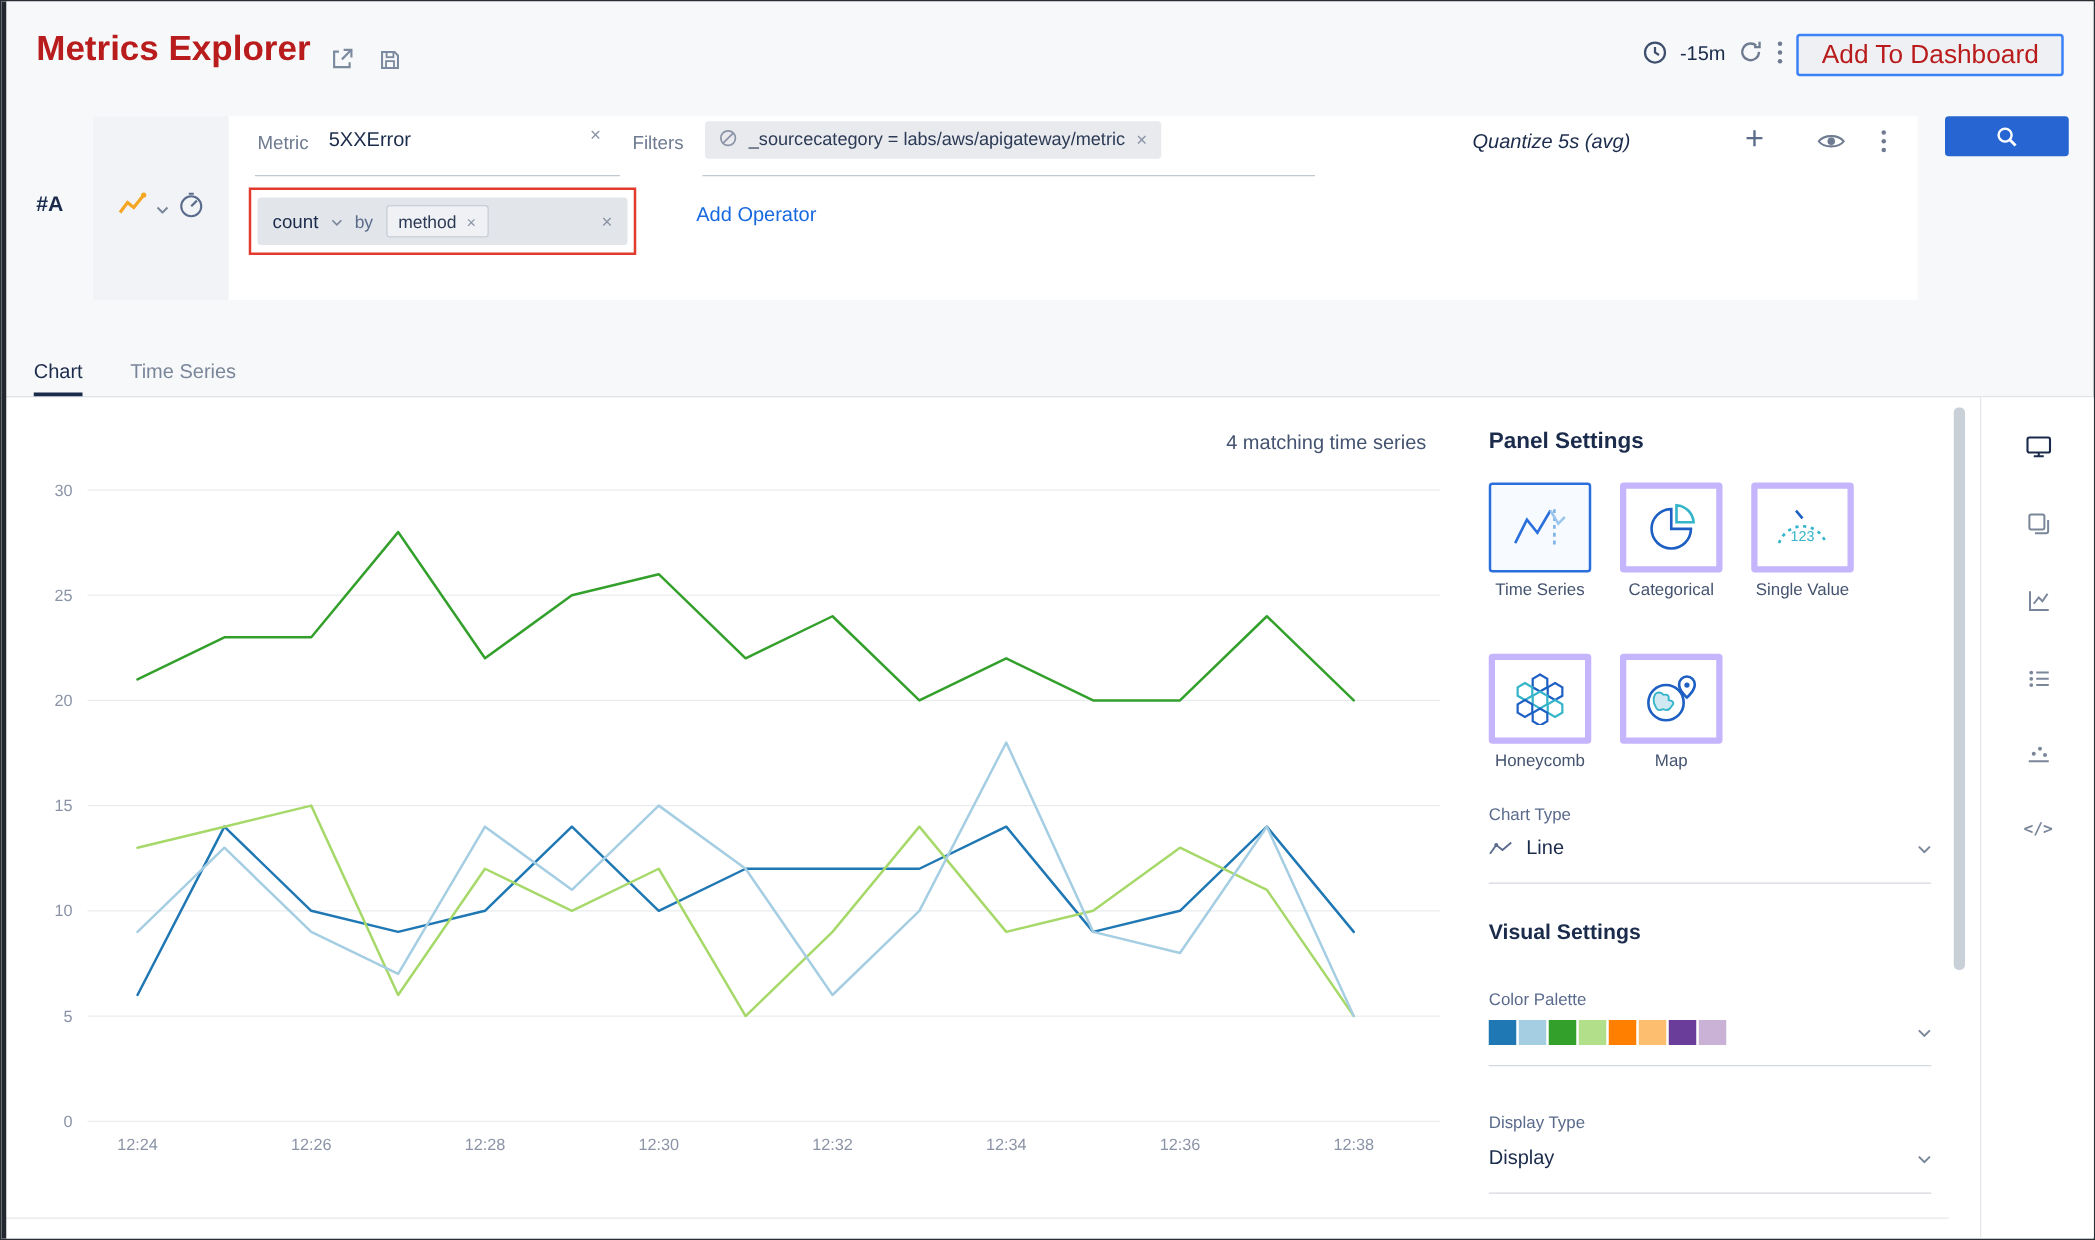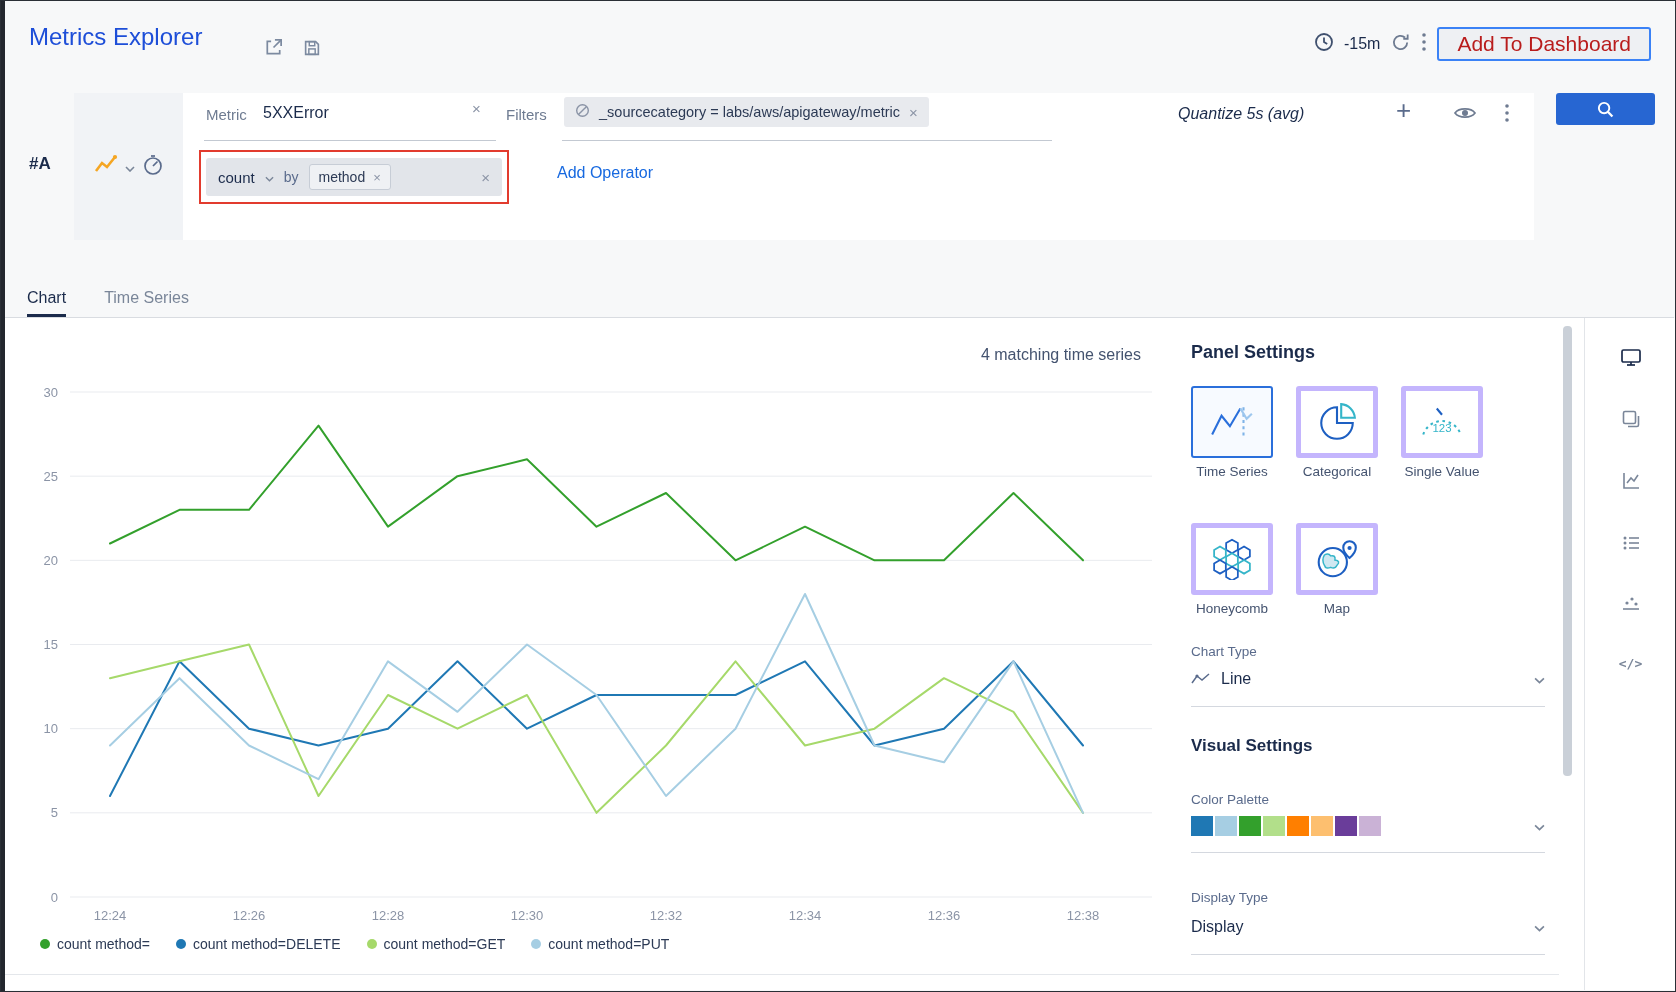--- a/index.html
+++ b/index.html
@@ -6,21 +6,21 @@
   html,body{width:1676px;height:992px}
   body{
     position:relative;overflow:hidden;
     font-family:"Liberation Sans",sans-serif;
     background:#f7f8f9;
     border:1px solid #2a2f36;
   }
   .left-edge{position:absolute;left:0;top:0;bottom:0;width:4px;background:#23272e;z-index:60}
 
   
-  .page-title{position:absolute;left:28px;top:22px;font-size:24px;font-weight:400;color:#1d4ed8}
+  .page-title{position:absolute;left:28px;top:22px;font-size:28px;font-weight:700;color:#b91c1c}
   .title-icons{position:absolute;left:262px;top:36px;display:flex;gap:18px;align-items:center}
   .header-right{position:absolute;right:24px;top:26px;display:flex;align-items:center;gap:10px}
   .time-range{font-size:16px;font-weight:500;color:#1b2b4b}
   .btn-light{height:34px;padding:0 18px;background:#eef0f3;border:2px solid #3b82f6;border-radius:3px;
     font-size:21px;color:#b91c1c;display:flex;align-items:center;cursor:pointer}
 
   
   .row-label{position:absolute;left:28px;top:153px;font-size:17px;font-weight:bold;color:#1b2b4b}
   .query-card{position:absolute;left:73px;top:92px;width:1460px;height:147px;background:#fff}
   .icon-box{position:absolute;left:0;top:0;width:109px;height:147px;background:#f1f3f6;
@@ -252,38 +252,20 @@
       <text x="636" y="588" text-anchor="middle" fill="#8b94a6" font-size="13">12:32</text>
       <text x="775" y="588" text-anchor="middle" fill="#8b94a6" font-size="13">12:34</text>
       <text x="914" y="588" text-anchor="middle" fill="#8b94a6" font-size="13">12:36</text>
       <text x="1053" y="588" text-anchor="middle" fill="#8b94a6" font-size="13">12:38</text>
       <polyline points="80,211.5 149.5,177.83333333333331 219,177.83333333333331 288.5,93.66666666666669 358,194.66666666666669 427.5,144.16666666666663 497,127.33333333333331 566.5,194.66666666666669 636,161 705.5,228.33333333333337 775,194.66666666666669 844.5,228.33333333333337 914,228.33333333333337 983.5,161 1053,228.33333333333337" fill="none" stroke="#33a02c" stroke-width="2" stroke-linejoin="round" stroke-linecap="round"></polyline>
       <polyline points="80,464 149.5,329.33333333333337 219,396.6666666666667 288.5,413.5 358,396.6666666666667 427.5,329.33333333333337 497,396.6666666666667 566.5,363 636,363 705.5,363 775,329.33333333333337 844.5,413.5 914,396.6666666666667 983.5,329.33333333333337 1053,413.5" fill="none" stroke="#1f78b4" stroke-width="2" stroke-linejoin="round" stroke-linecap="round"></polyline>
       <polyline points="80,346.16666666666663 149.5,329.33333333333337 219,312.5 288.5,464 358,363 427.5,396.6666666666667 497,363 566.5,480.83333333333337 636,413.5 705.5,329.33333333333337 775,413.5 844.5,396.6666666666667 914,346.16666666666663 983.5,379.83333333333337 1053,480.83333333333337" fill="none" stroke="#a6d96a" stroke-width="2" stroke-linejoin="round" stroke-linecap="round"></polyline>
       <polyline points="80,413.5 149.5,346.16666666666663 219,413.5 288.5,447.1666666666667 358,329.33333333333337 427.5,379.83333333333337 497,312.5 566.5,363 636,464 705.5,396.6666666666667 775,262 844.5,413.5 914,430.33333333333337 983.5,329.33333333333337 1053,480.83333333333337" fill="none" stroke="#a6cee3" stroke-width="2" stroke-linejoin="round" stroke-linecap="round"></polyline>
     </svg>
 
-  <div class="legend">
-    <div class="legend-item">
-      <span class="legend-dot" style="background: rgb(51, 160, 44);"></span>
-      <span>count method=</span>
-    </div>
-    <div class="legend-item">
-      <span class="legend-dot" style="background: rgb(31, 120, 180);"></span>
-      <span>count method=DELETE</span>
-    </div>
-    <div class="legend-item">
-      <span class="legend-dot" style="background: rgb(166, 217, 106);"></span>
-      <span>count method=GET</span>
-    </div>
-    <div class="legend-item">
-      <span class="legend-dot" style="background: rgb(166, 206, 227);"></span>
-      <span>count method=PUT</span>
-    </div>
-  </div>
 
   <div class="panel-bottom-line"></div>
 
   <div class="ps-title">Panel Settings</div>
 
   <div class="tile selected" style="left:1189px;top:68px">
     <svg width="46" height="38" viewBox="0 0 44 36">
       <polyline points="3,30 12,12 20,22 30,5" stroke="#2a6fdb" fill="none" stroke-width="2"></polyline>
       <line x1="33" y1="4" x2="33" y2="32" stroke="#7fb3e8" stroke-width="2" stroke-dasharray="3,3"></line>
       <polyline points="30,5 36,15 41,10" stroke="#9ec7ee" fill="none" stroke-width="2"></polyline>

